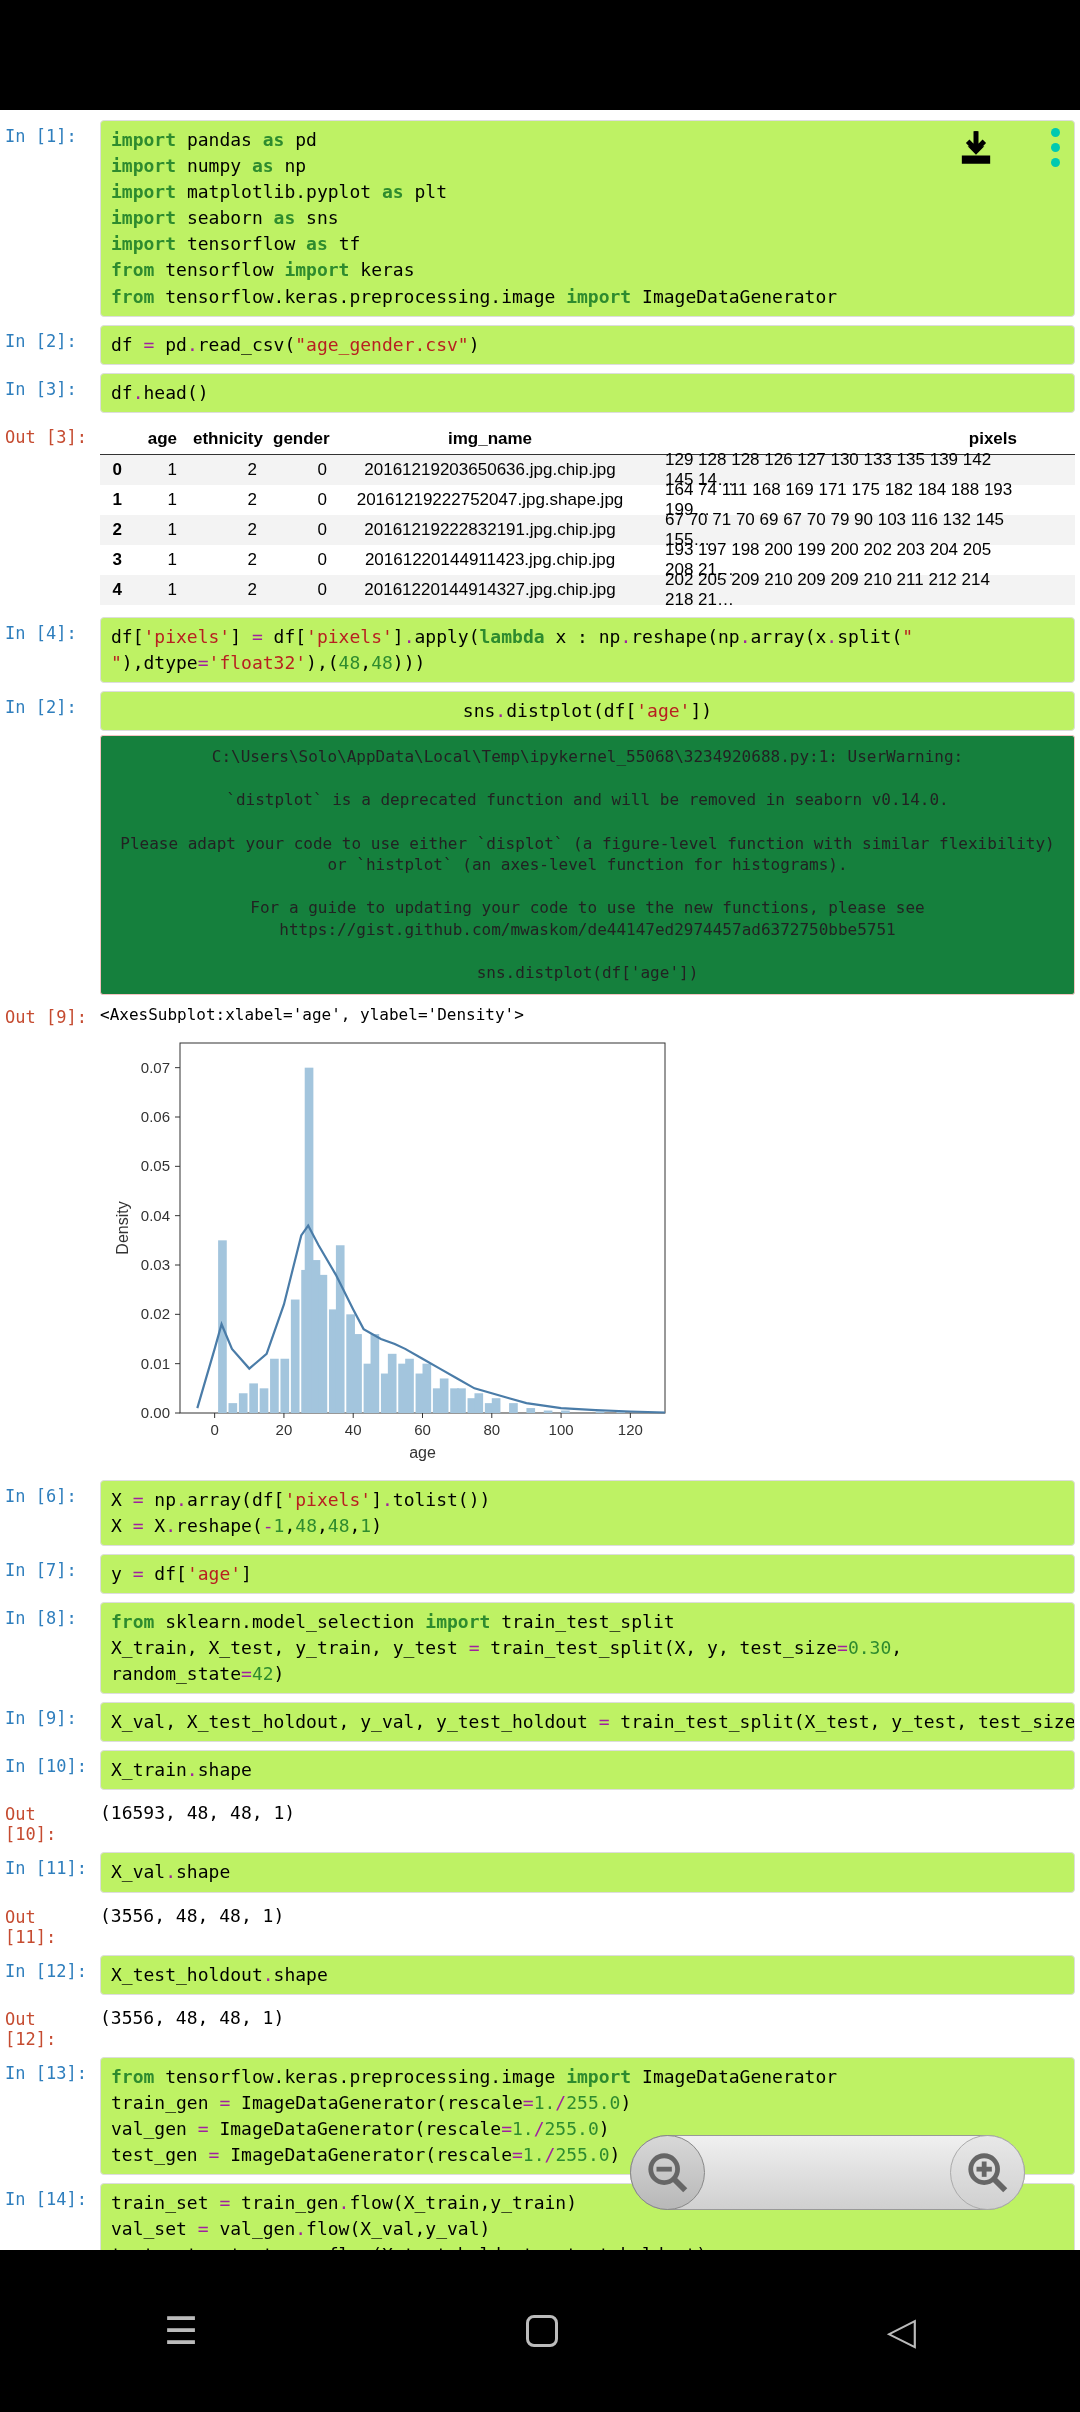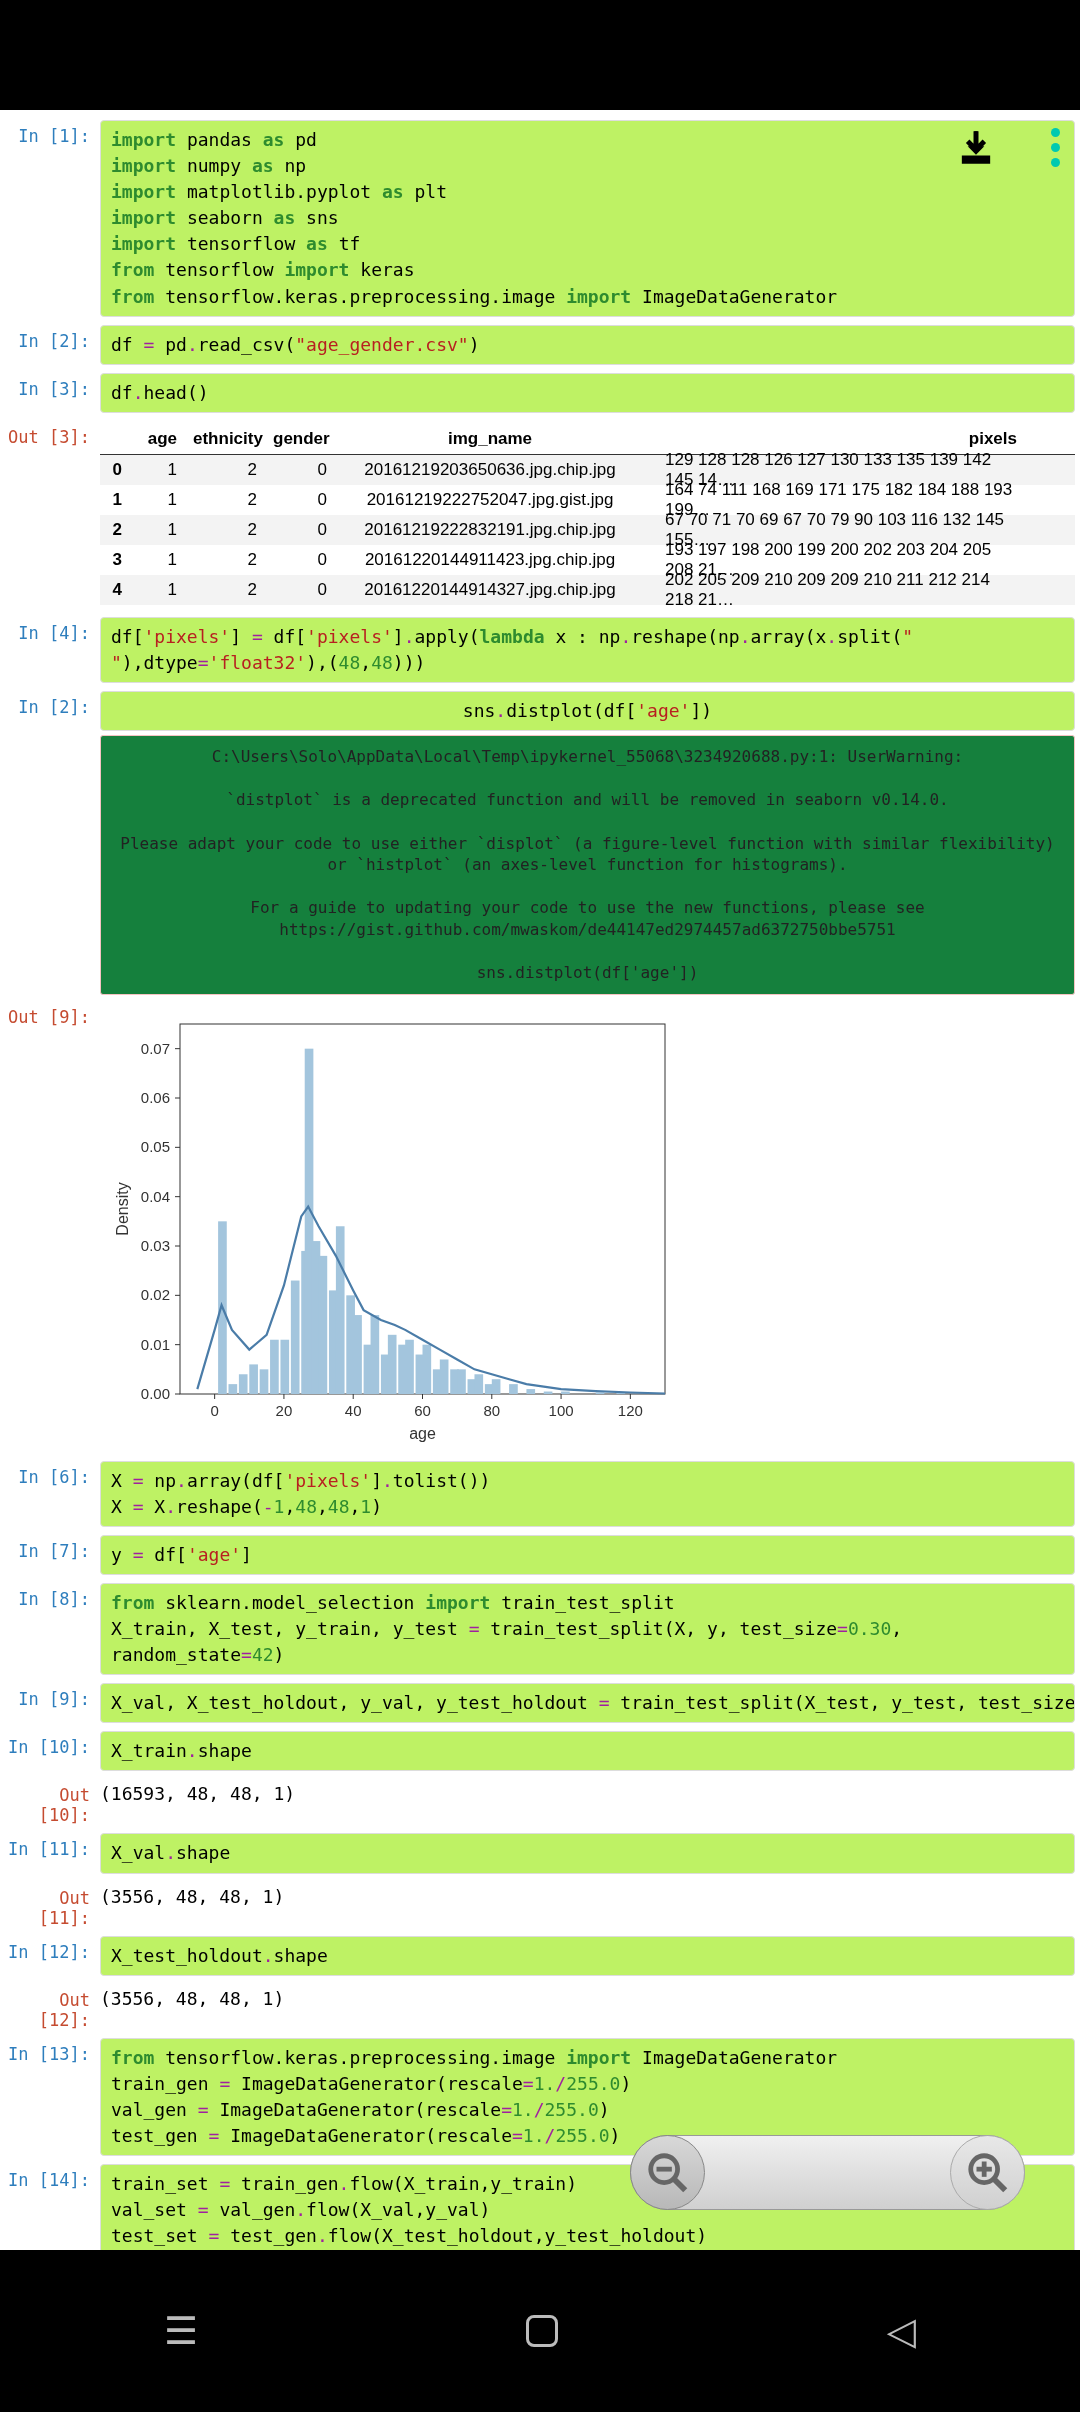--- a/index.html
+++ b/index.html
@@ -6,21 +6,21 @@
 body { font-family: "Helvetica Neue", Arial, sans-serif; width: 1080px; height: 2412px; background: #000; overflow: hidden; }
 .top-bar { height: 110px; background: #000; }
 .content { background: #fff; height: 2140px; padding: 10px 5px 0 5px; overflow: hidden; position: relative; }
 .bottom-nav { height: 162px; background: #000; display: flex; justify-content: space-around; align-items: center; }
 .nav-icon { color: #bbb; font-size: 38px; }
 .page-actions { position: absolute; top: 18px; right: 20px; display: flex; gap: 55px; align-items: flex-start; z-index: 10; }
 .download-icon svg { width: 40px; height: 40px; fill: #000; }
 .more-icon { display: flex; flex-direction: column; gap: 6px; }
 .more-icon .dot { width: 9px; height: 9px; border-radius: 50%; background: #00c9b1; }
 .cell { display: flex; margin-bottom: 8px; }
-.prompt { width: 95px; flex-shrink: 0; text-align: right; padding-right: 10px; font-family: monospace; font-size: 17px; padding-top: 6px; }
+.prompt { width: 95px; flex-shrink: 0; padding-right: 10px; font-family: monospace; font-size: 17px; padding-top: 6px; }
 .prompt-in { color: #2e7ebd; }
 .prompt-out { color: #c54b30; }
 .input-area { flex: 1; background: #bef264; border: 1px solid #ddd; border-radius: 4px; padding: 6px 10px; font-family: monospace; font-size: 18px; line-height: 1.45; }
 .output-area { flex: 1; font-family: monospace; font-size: 17px; padding: 4px 0; }
 .kw-import { color: #2e8b2e; font-weight: bold; }
 .kw-as { color: #2e8b2e; font-weight: bold; }
 .kw-lambda { color: #2e8b2e; font-weight: bold; }
 .op { color: #a020a0; }
 .str { color: #b82020; }
 .num { color: #2e8b2e; }
@@ -108,21 +108,21 @@
           <div class="td c-eth">2</div>
           <div class="td c-gen">0</div>
           <div class="td c-img">20161219203650636.jpg.chip.jpg</div>
           <div class="td c-pix">129 128 128 126 127 130 133 135 139 142 145 14…</div>
         </div>
       <div class="table-row">
           <div class="td idx">1</div>
           <div class="td c-age">1</div>
           <div class="td c-eth">2</div>
           <div class="td c-gen">0</div>
-          <div class="td c-img">20161219222752047.jpg.gist.jpg</div>
+          <div class="td c-img">20161219222752047.jpg.shape.jpg</div>
           <div class="td c-pix">164 74 111 168 169 171 175 182 184 188 193 199…</div>
         </div>
       <div class="table-row alt">
           <div class="td idx">2</div>
           <div class="td c-age">1</div>
           <div class="td c-eth">2</div>
           <div class="td c-gen">0</div>
           <div class="td c-img">20161219222832191.jpg.chip.jpg</div>
           <div class="td c-pix">67 70 71 70 69 67 70 79 90 103 116 132 145 155…</div>
         </div>
@@ -160,20 +160,21 @@
         <div>Please adapt your code to use either `displot` (a figure-level function with similar flexibility) or `histplot` (an axes-level function for histograms).</div><br>
         <div>For a guide to updating your code to use the new functions, please see https://gist.github.com/mwaskom/de44147ed2974457ad6372750bbe5751</div><br>
         <div>  sns.distplot(df['age'])</div>
       </div>
     </div>
   </div>
 
   <div class="cell" style="margin-top:6px;">
     <div class="prompt prompt-out">Out [9]:</div>
     <div class="output-area">
+      <div class="out-text" style="font-size:16px;">&lt;AxesSubplot:xlabel='age', ylabel='Density'&gt;</div>
       <div class="chart">
         <svg viewBox="0 0 570 440" id="chart-svg">
             <rect x="70" y="15" width="485" height="370" fill="none" stroke="#333" stroke-width="1"></rect>
             <rect x="108.10714285714286" y="212.33333333333331" width="8.660714285714278" height="172.66666666666669" fill="#a3c5dd" stroke="none"></rect>
             <rect x="118.5" y="375.1333333333333" width="8.660714285714278" height="9.866666666666674" fill="#a3c5dd" stroke="none"></rect>
             <rect x="128.89285714285714" y="365.26666666666665" width="8.660714285714306" height="19.73333333333335" fill="#a3c5dd" stroke="none"></rect>
             <rect x="139.28571428571428" y="355.4" width="8.660714285714306" height="29.600000000000023" fill="#a3c5dd" stroke="none"></rect>
             <rect x="149.67857142857144" y="360.3333333333333" width="8.660714285714278" height="24.666666666666686" fill="#a3c5dd" stroke="none"></rect>
             <rect x="160.07142857142856" y="330.73333333333335" width="8.660714285714306" height="54.26666666666665" fill="#a3c5dd" stroke="none"></rect>
             <rect x="170.46428571428572" y="330.73333333333335" width="8.660714285714278" height="54.26666666666665" fill="#a3c5dd" stroke="none"></rect>

